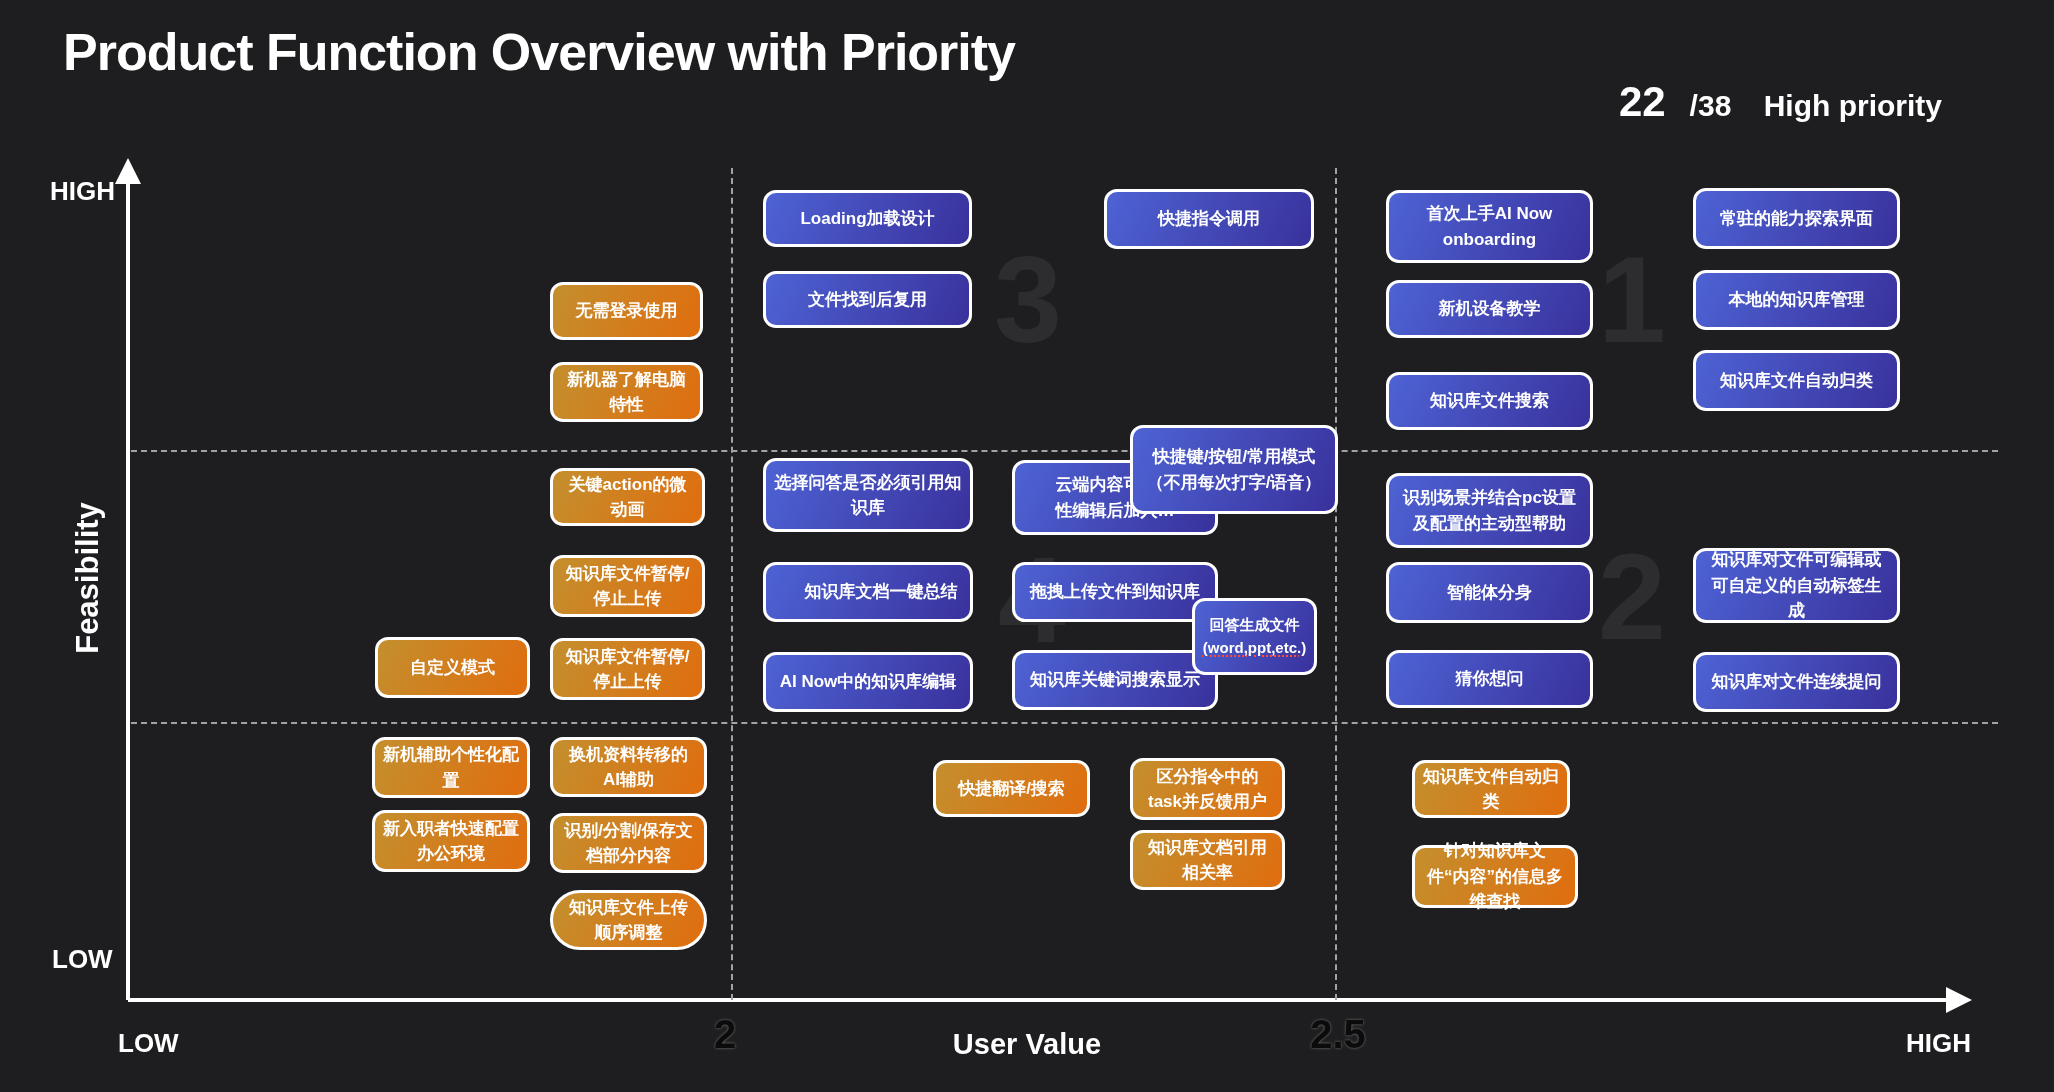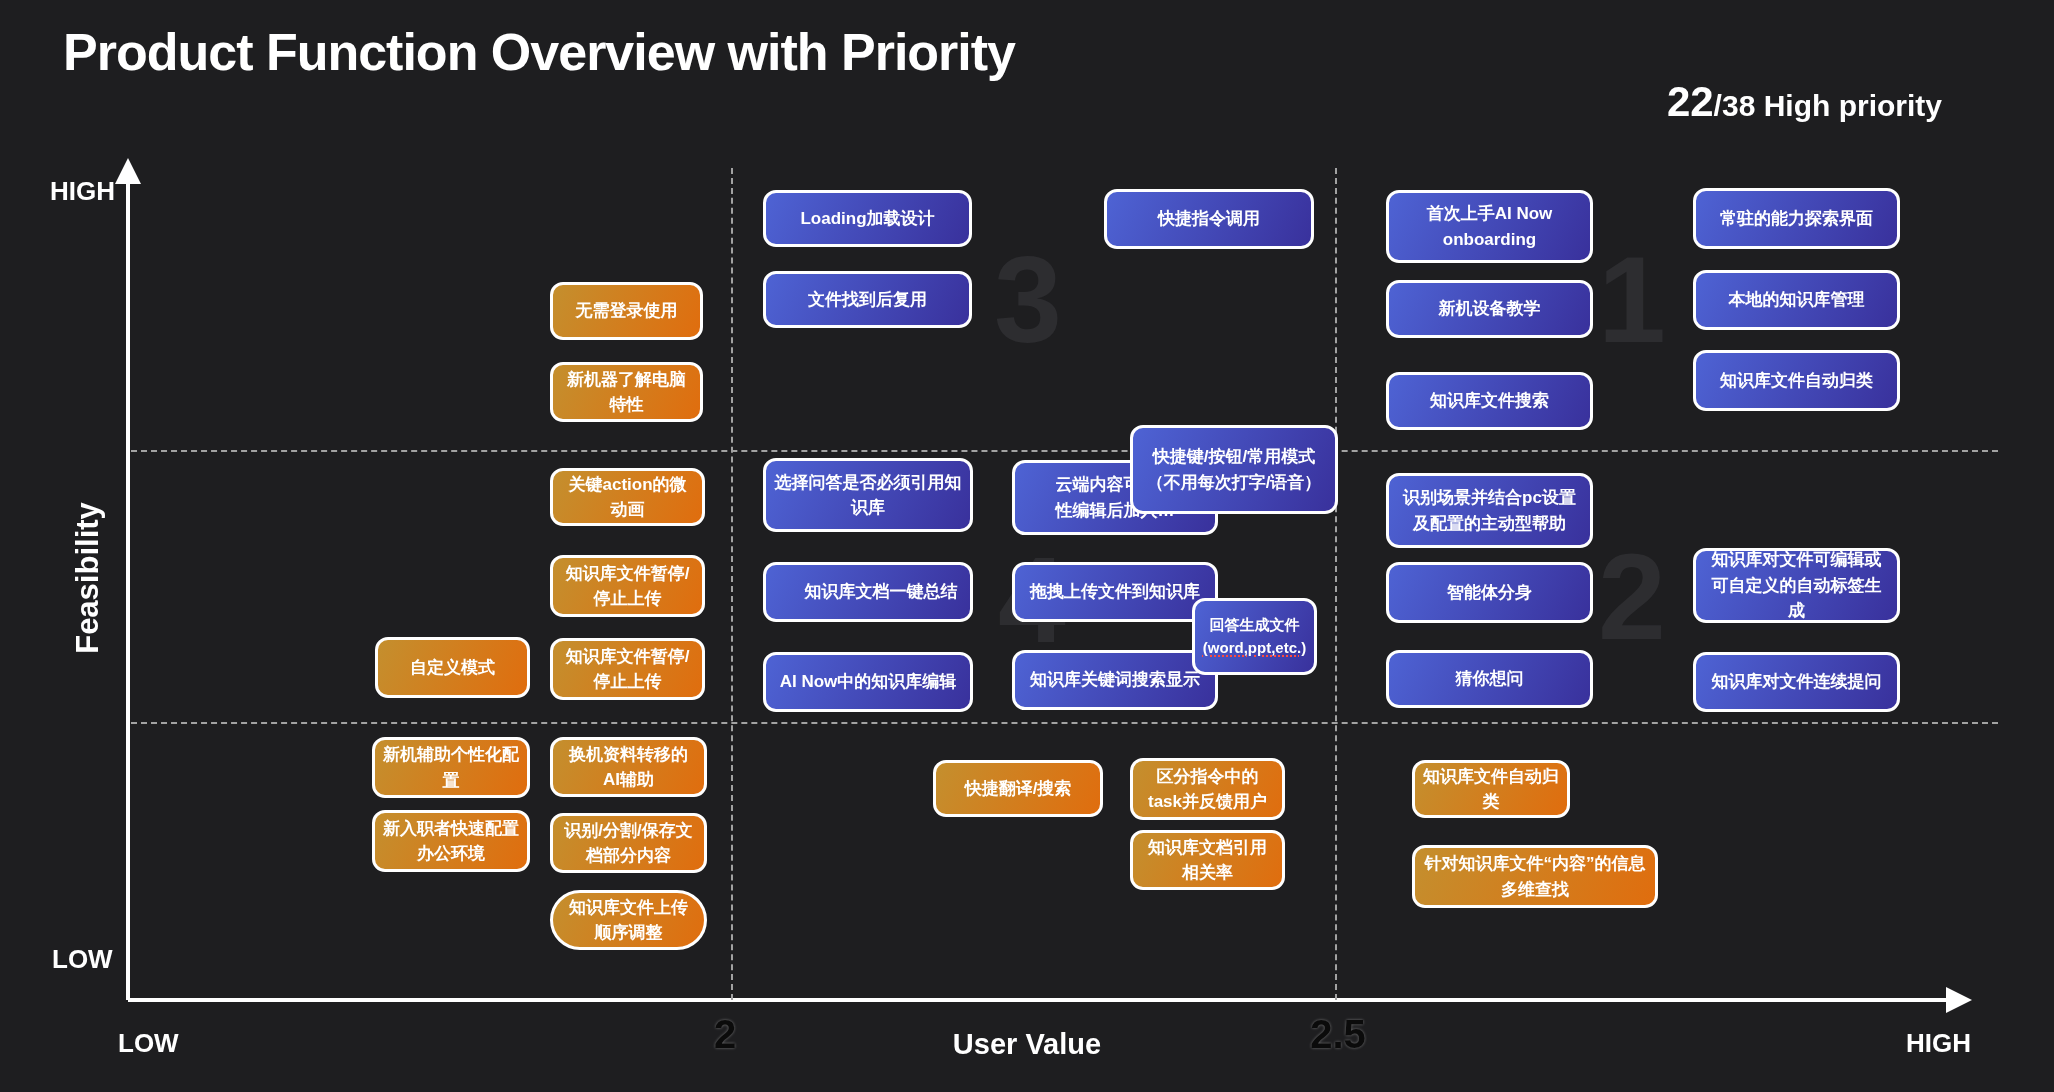--- a/index.html
+++ b/index.html
@@ -1,19 +1,19 @@
 <!DOCTYPE html>
 <html><head>
 <meta charset="utf-8">
 <style>
   html,body{margin:0;padding:0;background:#151517;}
   .stage{position:relative;width:2054px;height:1092px;background:#1e1e20;overflow:hidden;
          font-family:"Liberation Sans",sans-serif;color:#fff;}
   .title{position:absolute;left:63px;top:22px;font-size:52px;font-weight:800;letter-spacing:-1px;}
-  .stats{position:absolute;top:78px;right:112px;display:flex;align-items:baseline;font-weight:800;white-space:pre;}
+  .stats{position:absolute;top:78px;right:112px;display:flex;align-items:baseline;font-weight:800;white-space:pre;gap:24px;}
   .stats .num{font-size:42px;}
   .stats .den{font-size:30px;}
   .stats .lbl{font-size:30px;}
   
   .y-axis-line{position:absolute;left:126px;top:182px;width:4px;height:818px;background:#fff;}
   .x-axis-line{position:absolute;left:128px;top:998px;width:1822px;height:4px;background:#fff;}
   .y-arrow{position:absolute;left:115px;top:158px;width:0;height:0;
            border-left:13px solid transparent;border-right:13px solid transparent;border-bottom:26px solid #fff;}
   .x-arrow{position:absolute;left:1946px;top:987px;width:0;height:0;
            border-top:13px solid transparent;border-bottom:13px solid transparent;border-left:26px solid #fff;}
@@ -178,30 +178,30 @@
       </div>
       <div class="note orange" style="left: 550px; top: 737px; width: 157px; height: 60px;">
         <span>换机资料转移的AI辅助</span>
       </div>
       <div class="note orange" style="left: 550px; top: 813px; width: 157px; height: 60px;">
         <span>识别/分割/保存文档部分内容</span>
       </div>
       <div class="note orange" style="left: 550px; top: 890px; width: 157px; height: 60px; border-radius: 30px;">
         <span>知识库文件上传顺序调整</span>
       </div>
-      <div class="note orange" style="left: 933px; top: 760px; width: 170px; height: 57px;">
+      <div class="note orange" style="left: 933px; top: 760px; width: 157px; height: 57px;">
         <span>快捷翻译/搜索</span>
       </div>
       <div class="note orange" style="left: 1130px; top: 758px; width: 155px; height: 62px;">
         <span>区分指令中的task并反馈用户</span>
       </div>
       <div class="note orange" style="left: 1130px; top: 830px; width: 155px; height: 60px;">
         <span>知识库文档引用相关率</span>
       </div>
       <div class="note orange" style="left: 1412px; top: 760px; width: 158px; height: 58px;">
         <span>知识库文件自动归类</span>
       </div>
-      <div class="note orange" style="left: 1412px; top: 845px; width: 246px; height: 63px;">
+      <div class="note orange" style="left: 1412px; top: 845px; width: 166px; height: 63px;">
         <span>针对知识库文件“内容”的信息多维查找</span>
       </div>
     </div>
 
 </div>
 
 </body></html>

